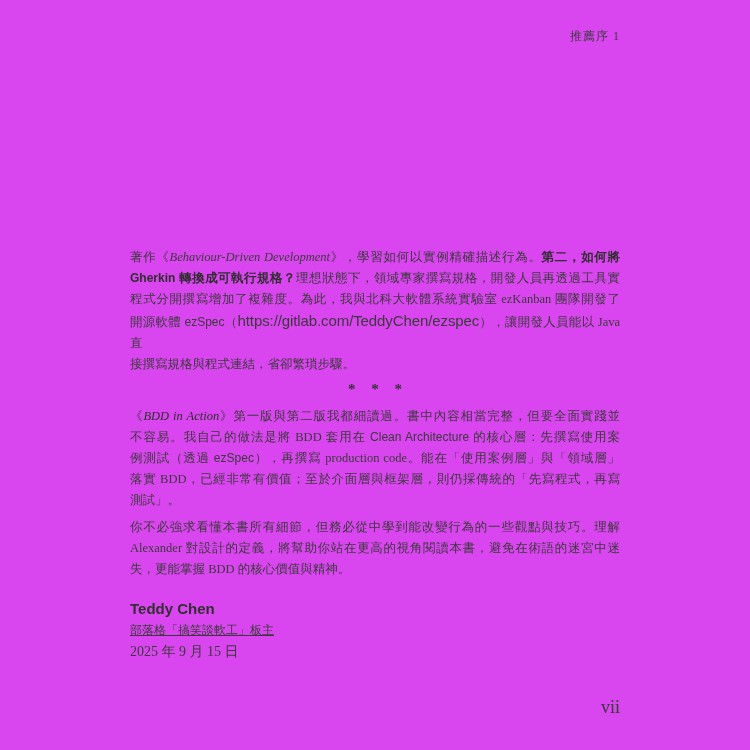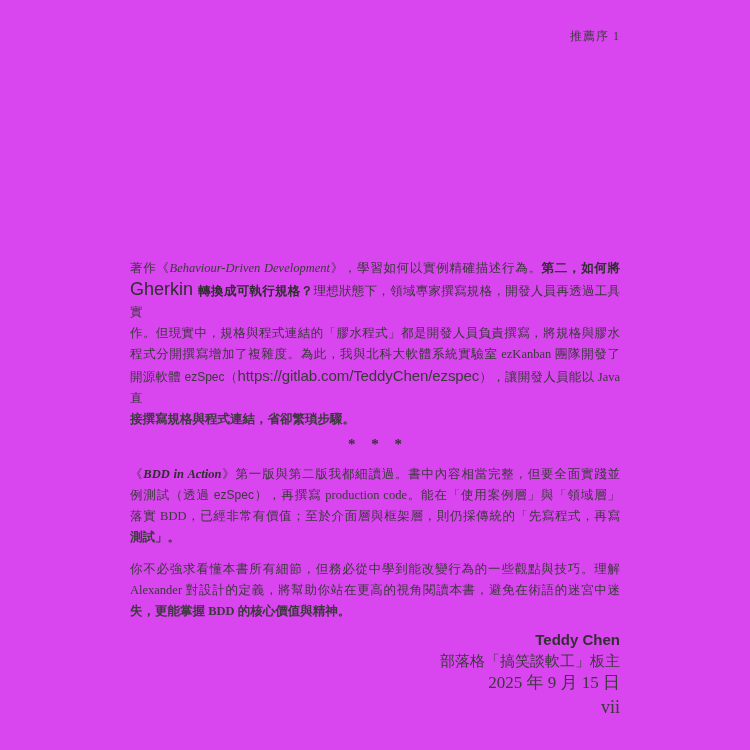--- a/index.html
+++ b/index.html
@@ -19,87 +19,86 @@
     font-size: 12px;
     letter-spacing: 1px;
     color: #3c3c3c;
   }
   .content {
     position: absolute;
     left: 130px;
     top: 247px;
     width: 490px;
   }
-  .para { margin: 11px 0 6px 0; }
+  .para { margin: 0 0 6px 0; }
   .line {
     font-size: 12.5px;
     line-height: 21px;
     text-align: justify;
     text-align-last: justify;
     overflow: hidden;
     color: #3a3a3a;
   }
   .line.last {
     text-align: center;
     text-align-last: left;
-    font-weight: bold;
   }
   .b  { font-weight: bold; color: #2e2e2e; }
   .i  { font-style: italic; }
-  .bi { font-weight: bold; font-style: italic; color: #2e2e2e; }
+  .bi { font-weight: normal; font-style: italic; color: #2e2e2e; }
   .sans  { font-family: "Liberation Sans", "DejaVu Sans", sans-serif; font-size: 12px; }
-  .bsans { font-family: "Liberation Sans", "DejaVu Sans", sans-serif; font-size: 18px; font-weight: normal; color: #2e2e2e; }
+  .bsans { font-family: "Liberation Sans", "DejaVu Sans", sans-serif; font-size: 12px; font-weight: bold; color: #2e2e2e; }
   .u     { font-family: "Liberation Sans", "DejaVu Sans", sans-serif; font-size: 15px; letter-spacing: -0.1px; }
   .separator {
     text-align: center;
     font-size: 15px;
     font-weight: bold;
     line-height: 17px;
     letter-spacing: 6px;
     padding-left: 6px;
     margin: 2px 0 8px 0;
     color: #333333;
   }
-  .signature { margin-top: 7px; text-align: right; }
+  .signature { margin-top: 18px; }
   .sig-name {
     font-family: "Liberation Sans", "DejaVu Sans", sans-serif;
     font-weight: bold;
     font-size: 15px;
     line-height: 22px;
     color: #303030;
   }
-  .sig-role { font-size: 15px; line-height: 21px; color: #3a3a3a; }
-  .sig-date { font-size: 17px; line-height: 21px; color: #3a3a3a; }
+  .sig-role { font-size: 12px; line-height: 21px; color: #3a3a3a; text-decoration: underline; }
+  .sig-date { font-size: 14px; line-height: 21px; color: #3a3a3a; }
   .folio {
     position: absolute;
     top: 697px;
     right: 130px;
     font-size: 18px;
     color: #3a3a3a;
   }
 </style>
 </head>
 <body>
 
 <div class="page">
   <div class="running-head">推薦序 1</div>
 
   <div class="content">
     <div id="blocks">
         <div class="para">
           <div class="line"><span>著作《</span><span class="i">Behaviour-Driven Development</span><span>》，學習如何以實例精確描述行為。</span><span class="b">第二，如何將</span></div>
           <div class="line"><span class="bsans">Gherkin </span><span class="b">轉換成可執行規格？</span><span>理想狀態下，領域專家撰寫規格，開發人員再透過工具實</span></div>
-          <div class="line"><span>作。但現實中，規格與程式連結的「膠水程式」都是開發人員負責撰寫，將規格與膠水</span></div>
           <div class="line"><span>程式分開撰寫增加了複雜度。為此，我與北科大軟體系統實驗室 ezKanban 團隊開發了</span></div>
           <div class="line"><span>開源軟體 </span><span class="sans">ezSpec</span><span>（</span><span class="u">https://gitlab.com/TeddyChen/ezspec</span><span>），讓開發人員能以 Java 直</span></div>
           <div class="line last"><span>接撰寫規格與程式連結，省卻繁瑣步驟。</span></div>
         </div>
         <div class="separator">* * *</div>
         <div class="para">
           <div class="line"><span>《</span><span class="bi">BDD in Action</span><span>》第一版與第二版我都細讀過。書中內容相當完整，但要全面實踐並</span></div>
+          <div class="line"><span>不容易。我自己的做法是將 BDD 套用在 </span><span class="sans">Clean Architecture</span><span> 的核心層：先撰寫使用案</span></div>
           <div class="line"><span>例測試（透過 </span><span class="sans">ezSpec</span><span>），再撰寫 production code。能在「使用案例層」與「領域層」</span></div>
           <div class="line"><span>落實 BDD，已經非常有價值；至於介面層與框架層，則仍採傳統的「先寫程式，再寫</span></div>
           <div class="line last"><span>測試」。</span></div>
         </div>
         <div class="para">
           <div class="line"><span>你不必強求看懂本書所有細節，但務必從中學到能改變行為的一些觀點與技巧。理解</span></div>
           <div class="line"><span>Alexander 對設計的定義，將幫助你站在更高的視角閱讀本書，避免在術語的迷宮中迷</span></div>
           <div class="line last"><span>失，更能掌握 BDD 的核心價值與精神。</span></div>
         </div>
       </div>

